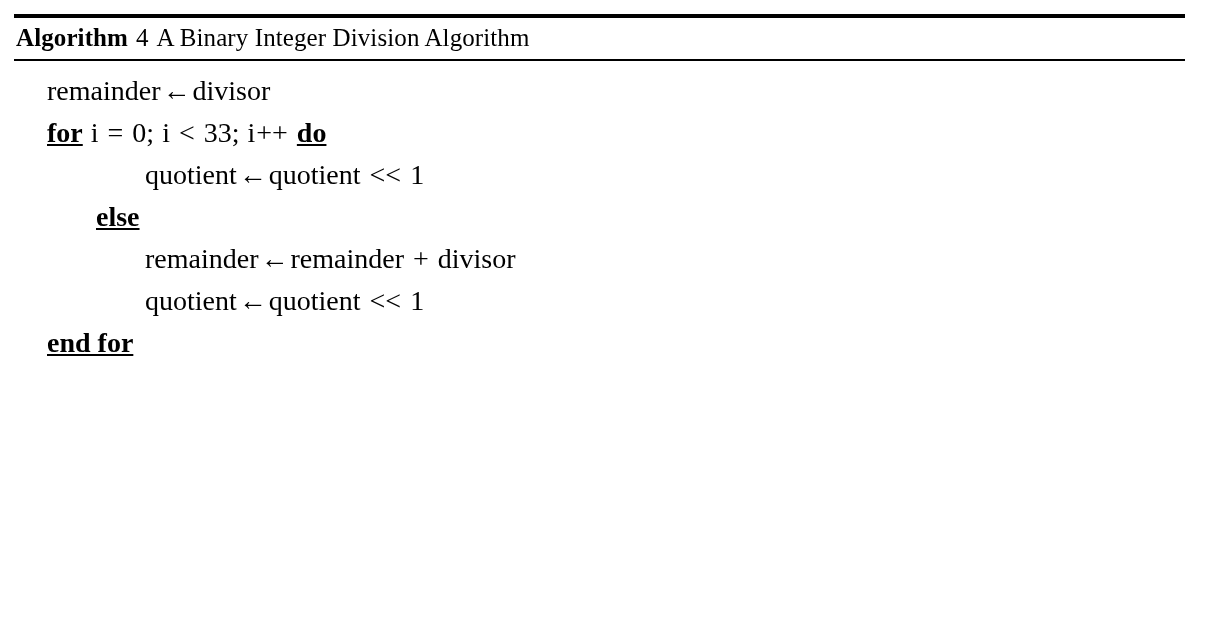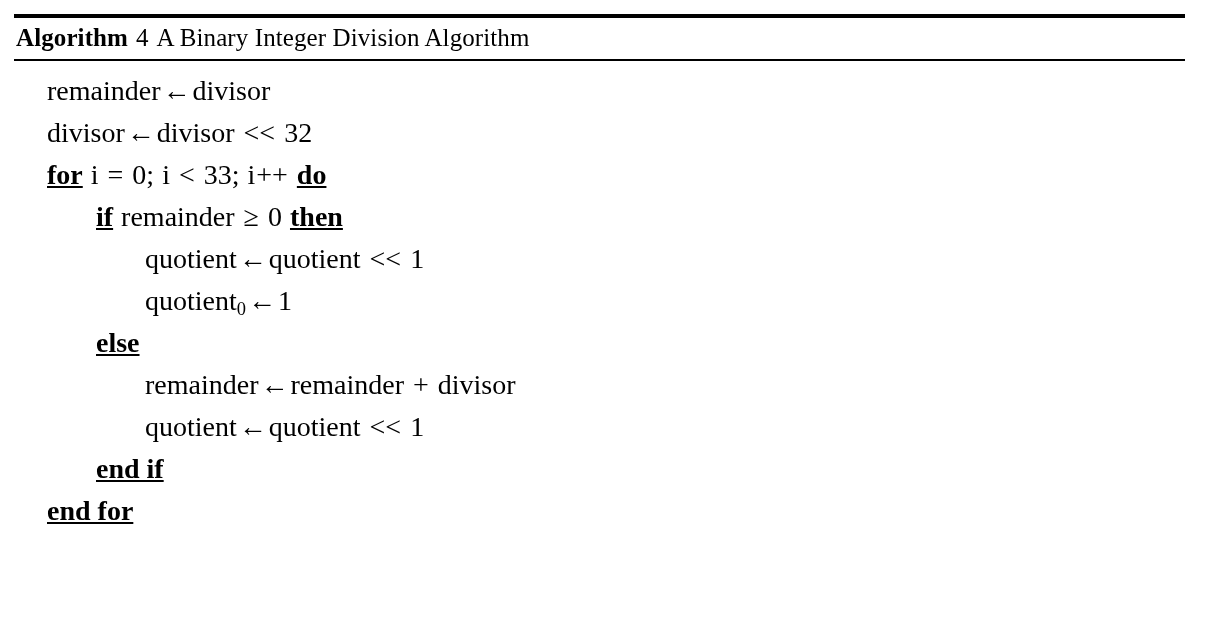--- a/index.html
+++ b/index.html
@@ -115,57 +115,45 @@
     </div>
 
     <div class="rule rule-mid"></div>
 
     <div class="algo-body">
 
       <div class="algo-line lvl-0">
         <span class="id">remainder</span><span class="arrow">←</span><span class="id">divisor</span>
       </div>
 
-      <div class="algo-line lvl-0">
-        <span class="id">divisor</span><span class="arrow">←</span><span class="id">divisor</span><span class="gap"></span><span class="op">&lt;&lt;</span><span class="gap"></span><span class="num">32</span>
-      </div>
 
       <div class="algo-line lvl-0">
         <span class="kw">for</span><span class="gap"></span><span class="id">i</span><span class="gap"></span><span class="op">=</span><span class="gap"></span><span class="num">0;</span><span class="gap"></span><span class="id">i</span><span class="gap"></span><span class="op">&lt;</span><span class="gap"></span><span class="num">33;</span><span class="gap"></span><span class="id">i</span><span class="op">++</span><span class="gap"></span><span class="kw">do</span>
       </div>
 
 
-      <div class="algo-line lvl-1">
-        <span class="kw">if</span><span class="gap"></span><span class="id">remainder</span><span class="gap"></span><span class="op">≥</span><span class="gap"></span><span class="num">0</span><span class="gap"></span><span class="kw">then</span>
-      </div>
 
       <div class="algo-line lvl-2">
         <span class="id">quotient</span><span class="arrow">←</span><span class="id">quotient</span><span class="gap"></span><span class="op">&lt;&lt;</span><span class="gap"></span><span class="num">1</span>
       </div>
 
-      <div class="algo-line lvl-2">
-        <span class="id">quotient</span><span class="sub">0</span><span class="arrow">←</span><span class="num">1</span>
-      </div>
 
       <div class="algo-line lvl-1">
         <span class="kw">else</span>
       </div>
 
       <div class="algo-line lvl-2">
         <span class="id">remainder</span><span class="arrow">←</span><span class="id">remainder</span><span class="gap"></span><span class="op">+</span><span class="gap"></span><span class="id">divisor</span>
       </div>
 
       <div class="algo-line lvl-2">
         <span class="id">quotient</span><span class="arrow">←</span><span class="id">quotient</span><span class="gap"></span><span class="op">&lt;&lt;</span><span class="gap"></span><span class="num">1</span>
       </div>
 
 
-      <div class="algo-line lvl-1">
-        <span class="kw">end if</span>
-      </div>
 
 
       <div class="algo-line lvl-0">
         <span class="kw">end for</span>
       </div>
 
     </div>
 
   </div>
 </div>

